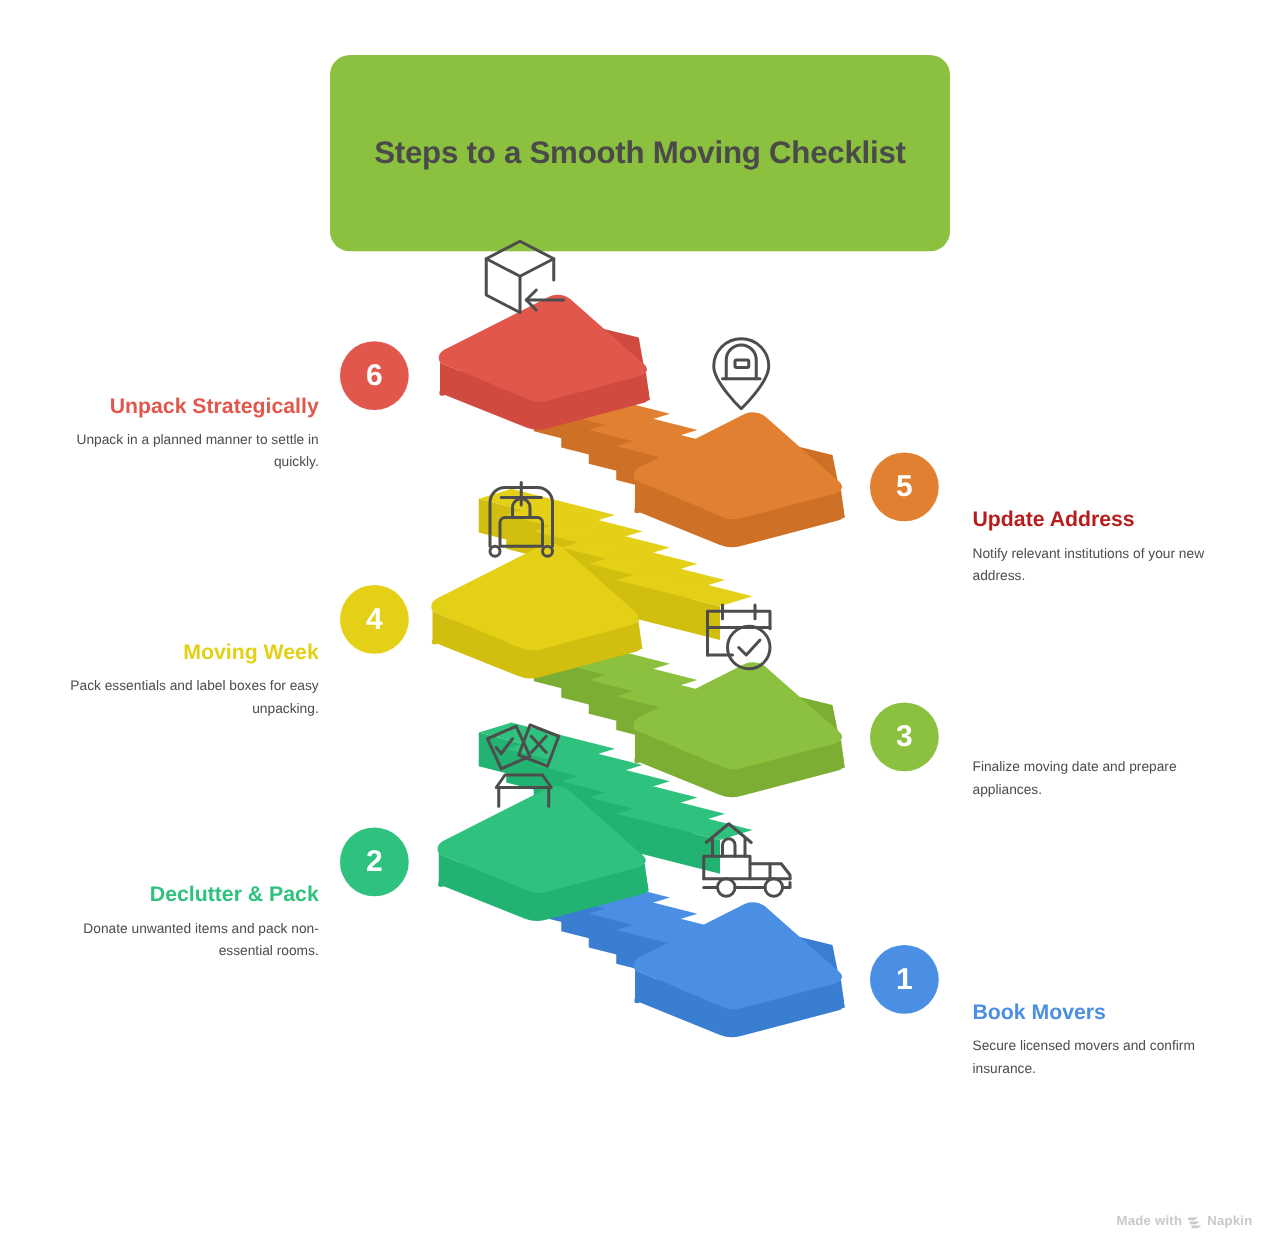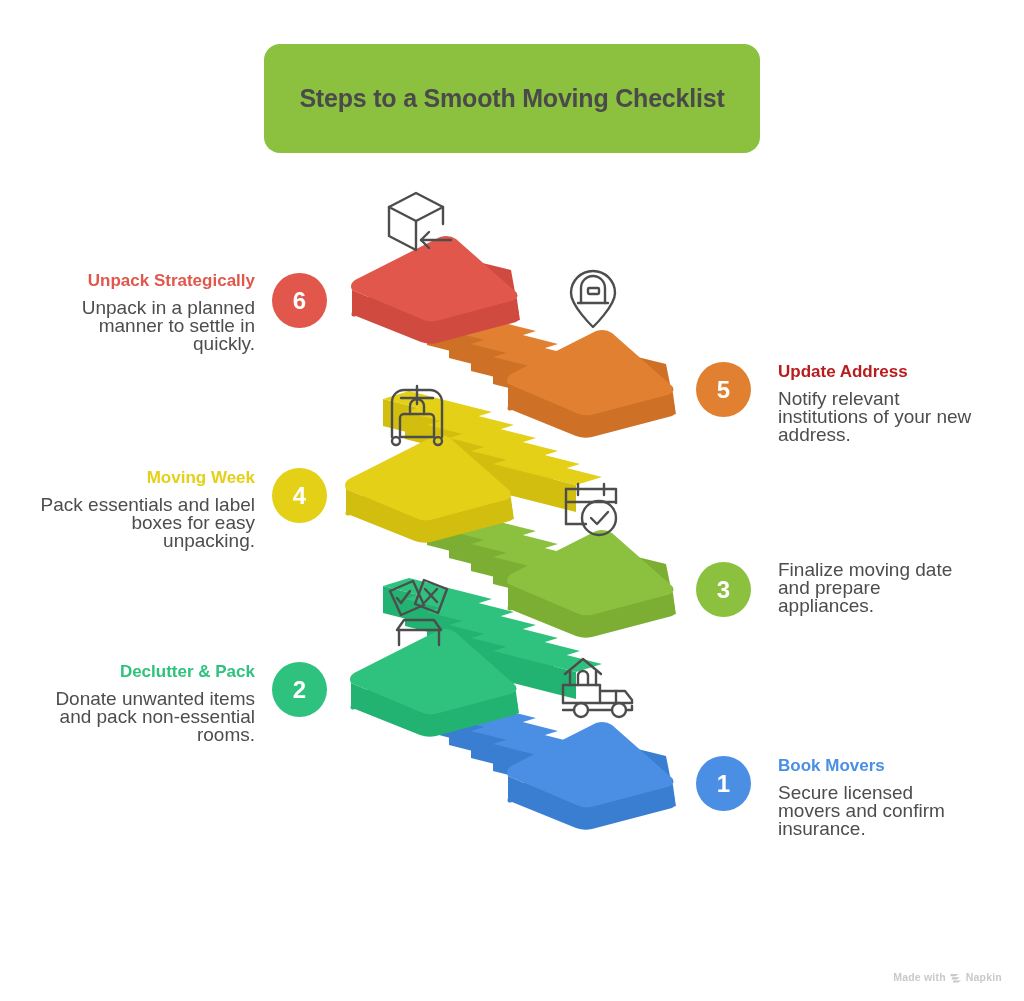--- a/index.html
+++ b/index.html
@@ -10,21 +10,21 @@
     position:relative;
     overflow:hidden;
     -webkit-font-smoothing:antialiased;
   }
   #stage{position:absolute;left:0;top:0;width:1024px;height:1001px;}
 
   
   .title-banner{
     position:absolute;
     left:264px; top:44px;
-    width:496px; height:109px;
+    width:496px; height:157px;
     background:#8CC03F;
     border-radius:16px;
     display:flex;align-items:center;justify-content:center;
     box-sizing:border-box;
   }
   .title-text{
     font-size:25px;
     font-weight:bold;
     color:#4a4a4a;
     letter-spacing:-0.2px;
@@ -36,27 +36,27 @@
 
   
   .step{position:absolute;}
   .step .badge{
     position:absolute;
     width:55px;height:55px;border-radius:50%;
     display:flex;align-items:center;justify-content:center;
     color:#ffffff;font-size:24px;font-weight:bold;
     box-sizing:border-box;
   }
-  .step .txt{position:absolute;}
+  .step .txt{position:absolute;margin-top:44px;}
   .step .hdr{
     font-size:17px;font-weight:bold;line-height:21px;
     margin:0 0 8px 0;
   }
   .step .desc{
-    font-size:19px;line-height:18px;color:#4d4d4d;font-weight:normal;
+    font-size:11px;line-height:18px;color:#4d4d4d;font-weight:normal;
     margin:0;
   }
   .step.left .txt{text-align:right;}
   .step.right .txt{text-align:left;}
 
   
   .footer{
     position:absolute;
     right:22px;bottom:18px;
     display:flex;align-items:center;gap:4px;

